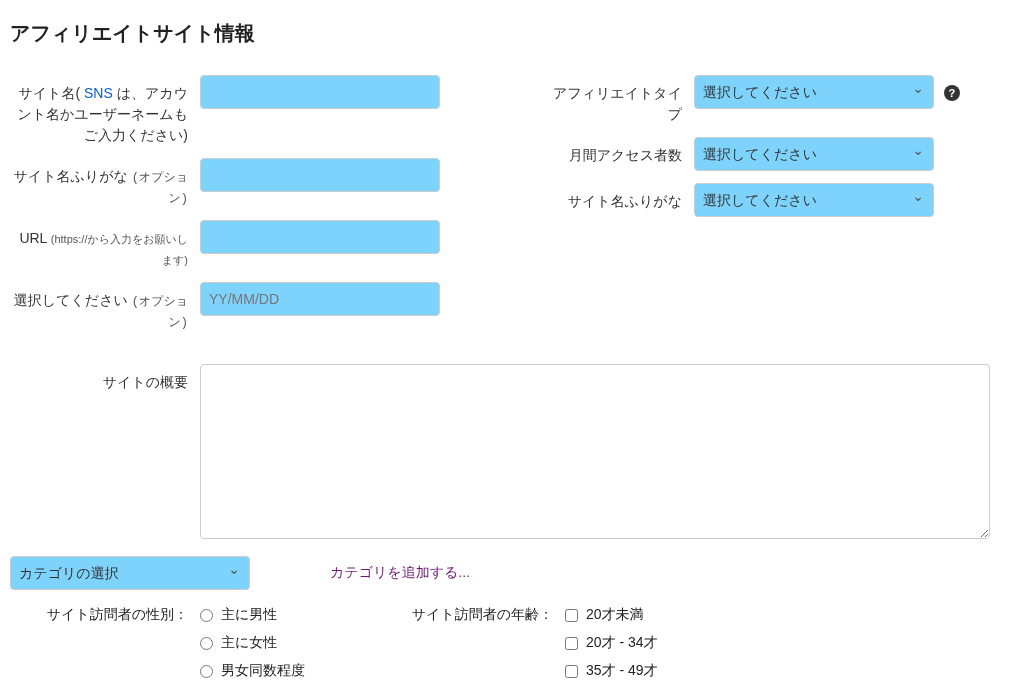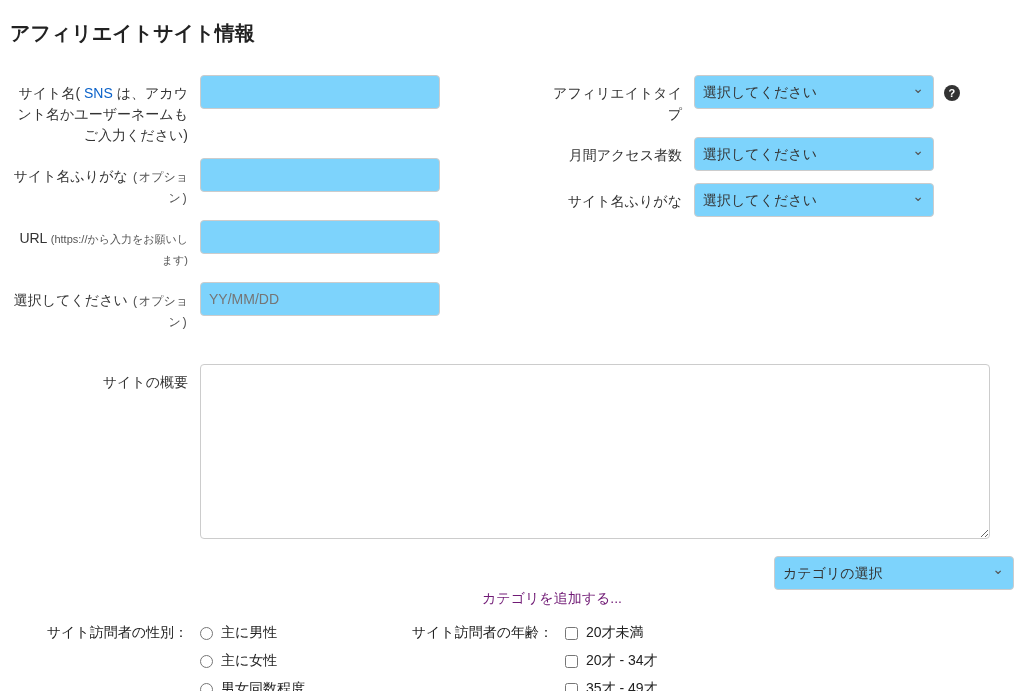--- a/index.html
+++ b/index.html
@@ -216,21 +216,21 @@
 </div>
 
 <div class="full-row">
   <div class="label">サイトの概要</div>
   <div class="field">
     <textarea class="ta" style=""></textarea>
   </div>
 </div>
 
 <div class="full-row">
-  <div class="field" style="display:flex; align-items:flex-end;flex-direction:column;">
+  <div class="field" style="display:flex; align-items:flex-end;">
     <span class="select-wrap">
       <select class="selectbox" style="width:240px">
         <option>カテゴリの選択</option>
       </select>
     </span>
     <span class="add-link">カテゴリを追加する...</span>
   </div>
 </div>
 
 <div class="bottom-columns">

